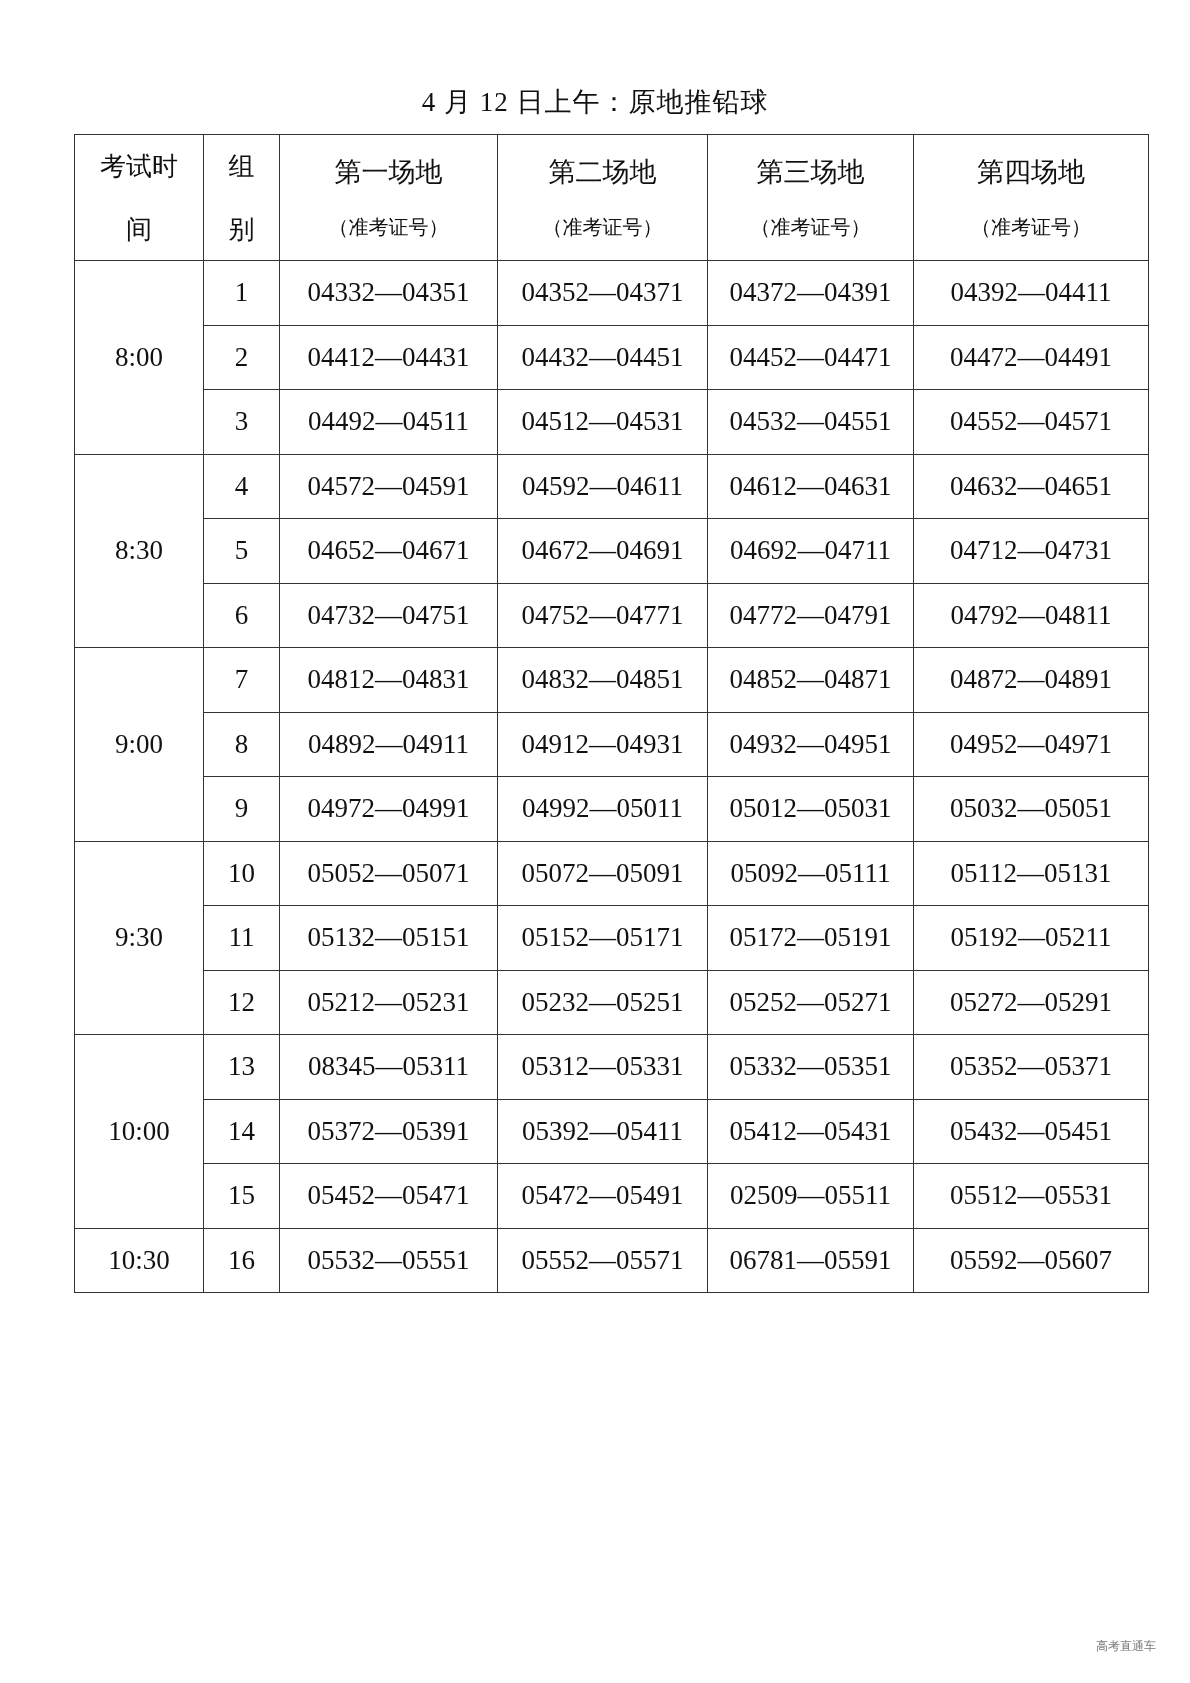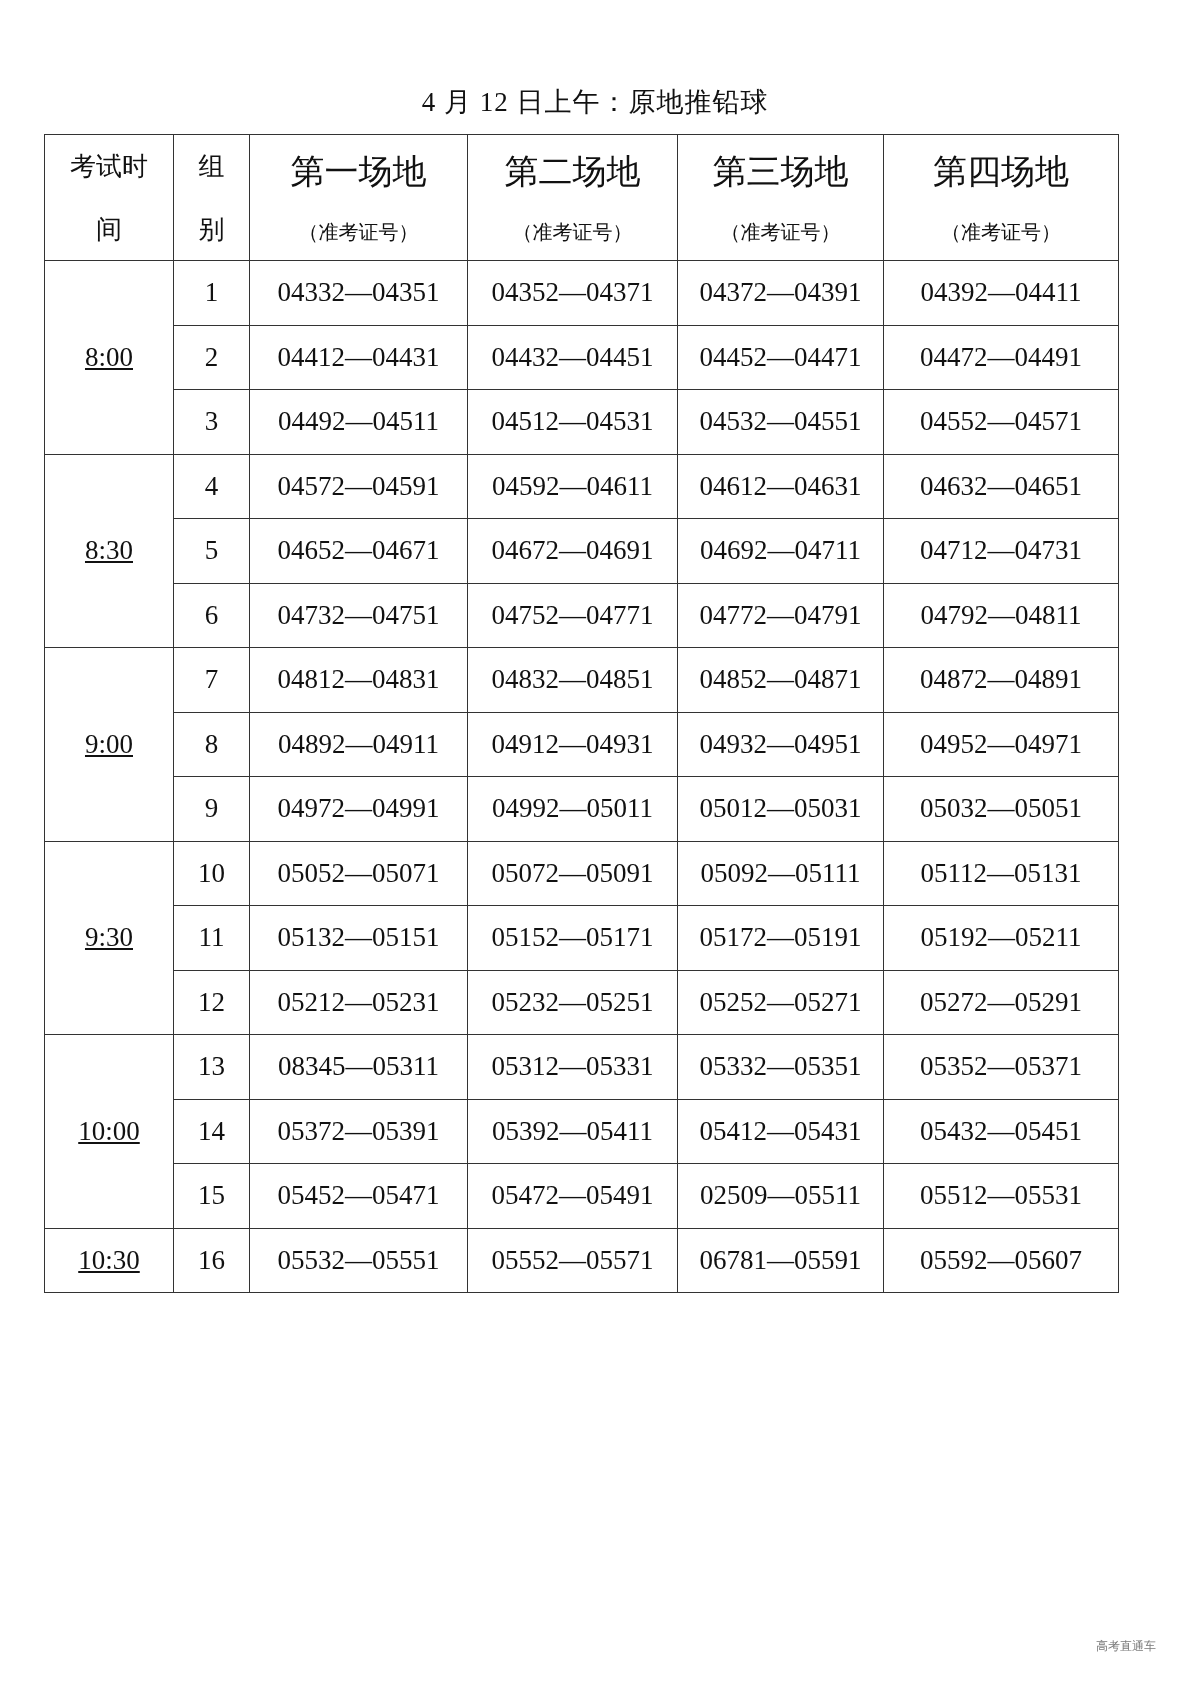--- a/index.html
+++ b/index.html
@@ -5,33 +5,33 @@
   html, body { margin: 0; padding: 0; background: #ffffff; }
   body {
     width: 1190px; height: 1683px; position: relative; overflow: hidden;
     font-family: "Liberation Serif", "DejaVu Serif", serif; color: #111;
   }
   .doc-title {
     position: absolute; top: 84px; left: 0; width: 1190px;
     text-align: center; font-size: 27px; letter-spacing: 1px;
   }
   table.schedule {
-    position: absolute; left: 44px; top: 134px;
+    position: absolute; left: 74px; top: 134px;
     width: 1074px; border-collapse: collapse; table-layout: fixed;
   }
   table.schedule td, table.schedule th {
     border: 1.5px solid #333; text-align: center; vertical-align: middle;
     padding: 0; font-weight: normal;
   }
   table.schedule thead th { height: 125px; }
   table.schedule tbody td { height: 63.5px; font-size: 27px; }
   .hdr-stack { display: flex; flex-direction: column; align-items: center; justify-content: center; gap: 28px; font-size: 26px; }
-  .hdr-venue-main { font-size: 34px; display: block; margin-bottom: 24px; }
+  .hdr-venue-main { font-size: 27px; display: block; margin-bottom: 24px; }
   .hdr-venue-sub { font-size: 20px; display: block; }
-  .time-cell { font-size: 27px; text-decoration: underline; }
+  .time-cell { font-size: 27px; }
   .watermark {
     position: absolute; right: 34px; top: 1638px;
     font-family: "DejaVu Sans", "Liberation Sans", sans-serif;
     font-size: 12px; color: #7a7a7a;
   }
 </style>
 </head>
 <body>
 
 <div class="doc-title">4 月 12 日上午：原地推铅球</div>

